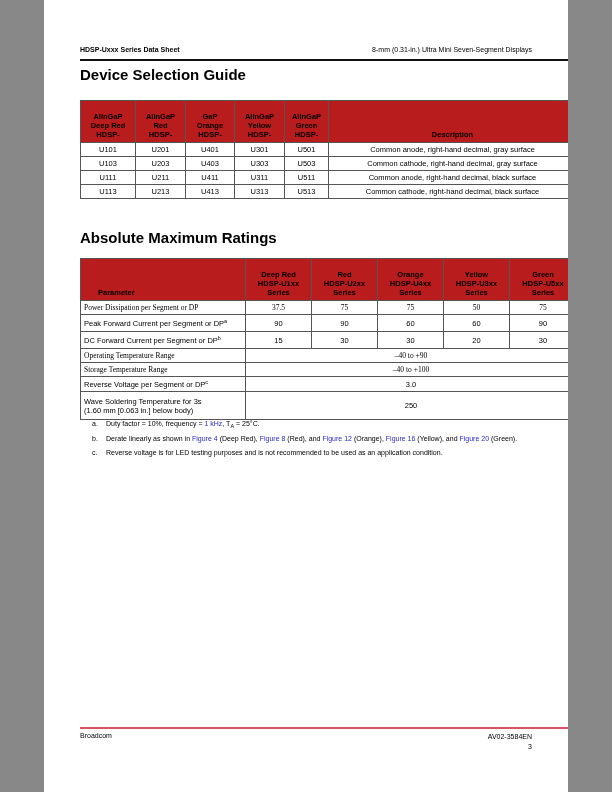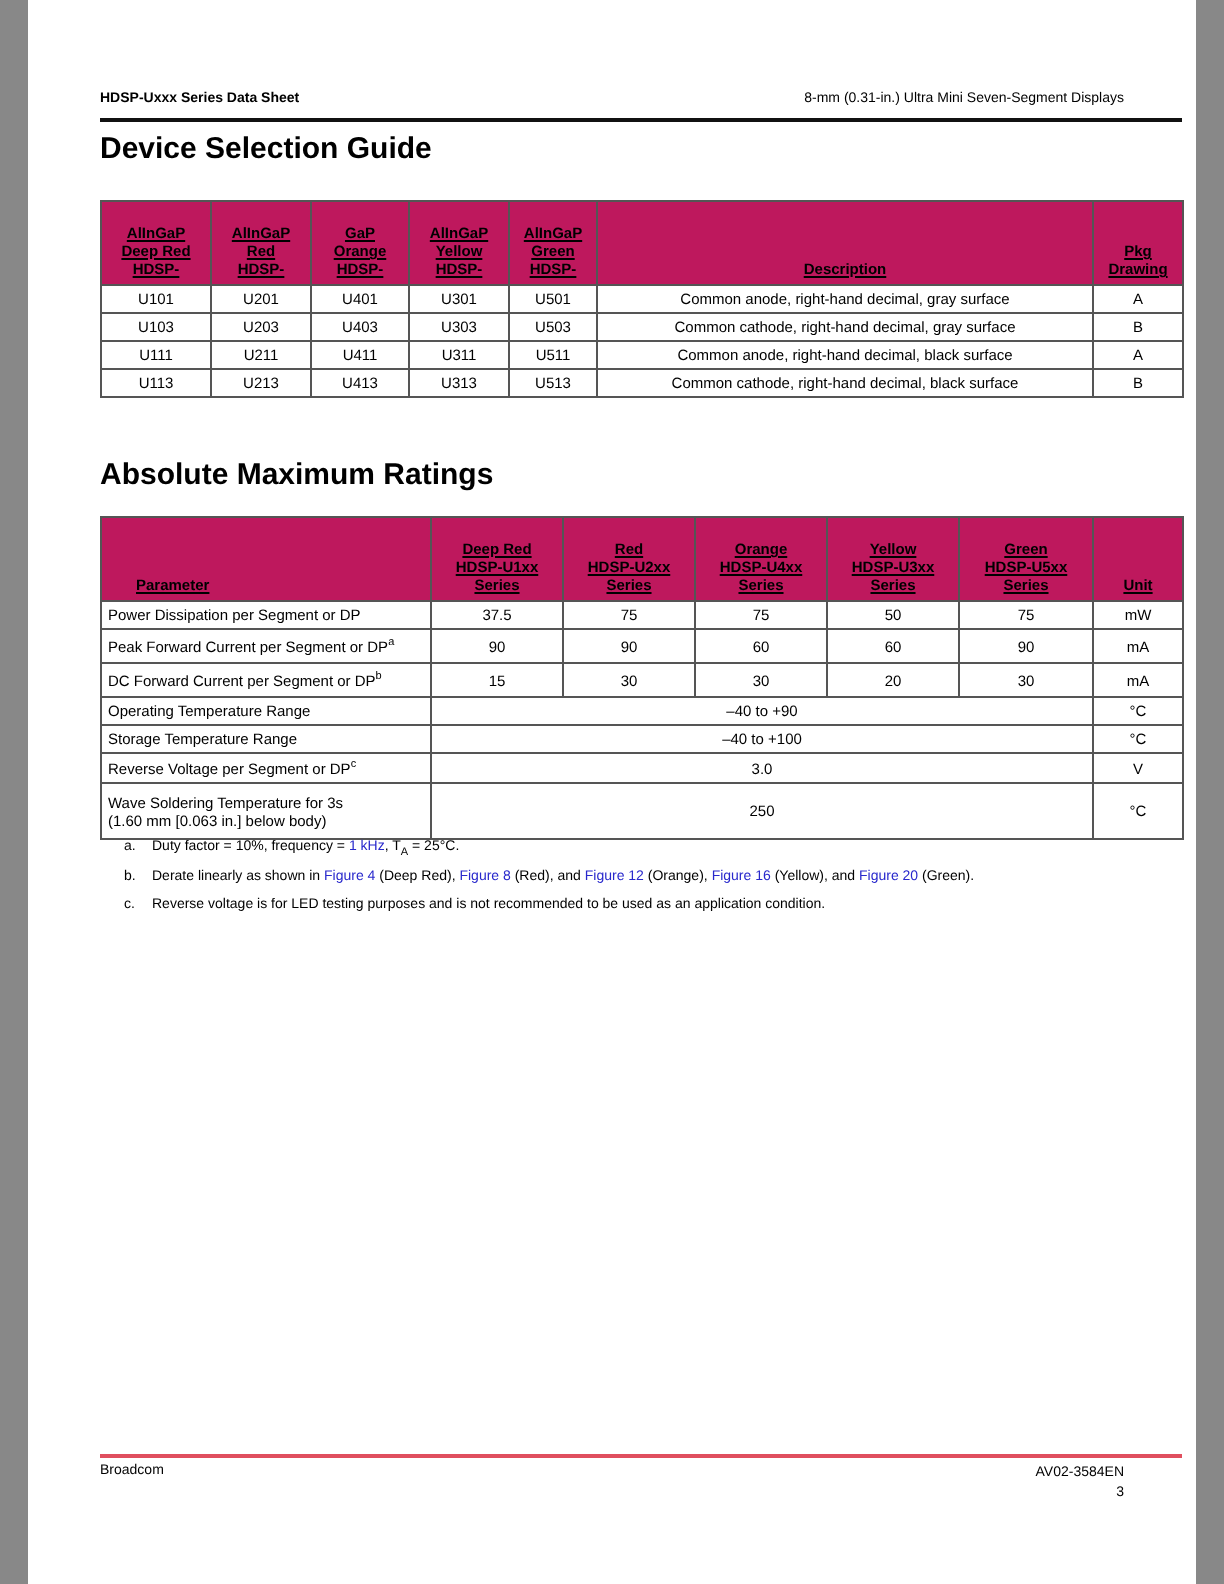--- a/index.html
+++ b/index.html
@@ -1,55 +1,54 @@
 <!DOCTYPE html>
 <html><head>
 <meta charset="utf-8">
 <style>
   * { margin: 0; padding: 0; box-sizing: border-box; }
   html, body { background: #888; }
   .page {
     position: relative;
-    width: 584px; height: 792px;
+    width: 524px; height: 792px;
     background: #ffffff;
     margin: 0 auto;
     font-family: "Liberation Sans", sans-serif;
     color: #000;
     overflow: hidden;
   }
   
   .run-head-left  { position: absolute; left: 36px;  top: 46px; font-size: 7px; font-weight: bold; }
   .run-head-right { position: absolute; right: 36px; top: 46px; font-size: 7px; }
   .head-rule { position: absolute; left: 36px; top: 59px; width: 541px; height: 2px; background: #111; }
 
   h1.sect { position: absolute; left: 36px; font-size: 15px; font-weight: bold; color: #000; }
   #dsg-title { top: 66px; }
   #amr-title { top: 229px; }
 
   table { border-collapse: collapse; table-layout: fixed; font-size: 7.5px; line-height: 9px; }
   th, td { border: 1px solid #555; }
   thead th {
-    background: #be185d;
+    background: #b91c1c;
     font-weight: bold;
     text-align: center;
     vertical-align: bottom;
     padding: 2px 2px 3px 2px;
     height: 42px;
-    text-decoration: underline;
   }
   .pre { white-space: pre-line; }
 
   #dsg-table { position: absolute; left: 36px; top: 100px; width: 541px; }
   #dsg-table td { text-align: center; height: 14px; padding: 0 2px; }
 
   #amr-table { position: absolute; left: 36px; top: 258px; width: 541px; }
   #amr-table th.param-h { text-align: left; padding-left: 17px; }
   #amr-table td { text-align: center; padding: 1px 2px; vertical-align: middle; }
   #amr-table td.param { text-align: left; padding-left: 3px; }
-  #amr-table tr.r14 td { height: 14px; }
+  #amr-table tr.r14 td { height: 14px; font-family: Liberation Serif, serif; }
   #amr-table tr.r17 td { height: 17px; }
   #amr-table tr.r15 td { height: 15px; }
   #amr-table tr.r28 td { height: 28px; margin-left: 22px; }
   sup { font-size: 5.5px; vertical-align: super; line-height: 0; }
   sub { font-size: 5.5px; vertical-align: sub; line-height: 0; }
 
   .footnotes { position: absolute; left: 48px; top: 419px; width: 530px; font-size: 7px; line-height: 9px; }
   .fn { display: flex; margin-bottom: 5.5px; white-space: nowrap; }
   .fn-label { width: 14px; flex: 0 0 14px; }
   a.link { color: #2828cc; text-decoration: none; cursor: pointer; }

